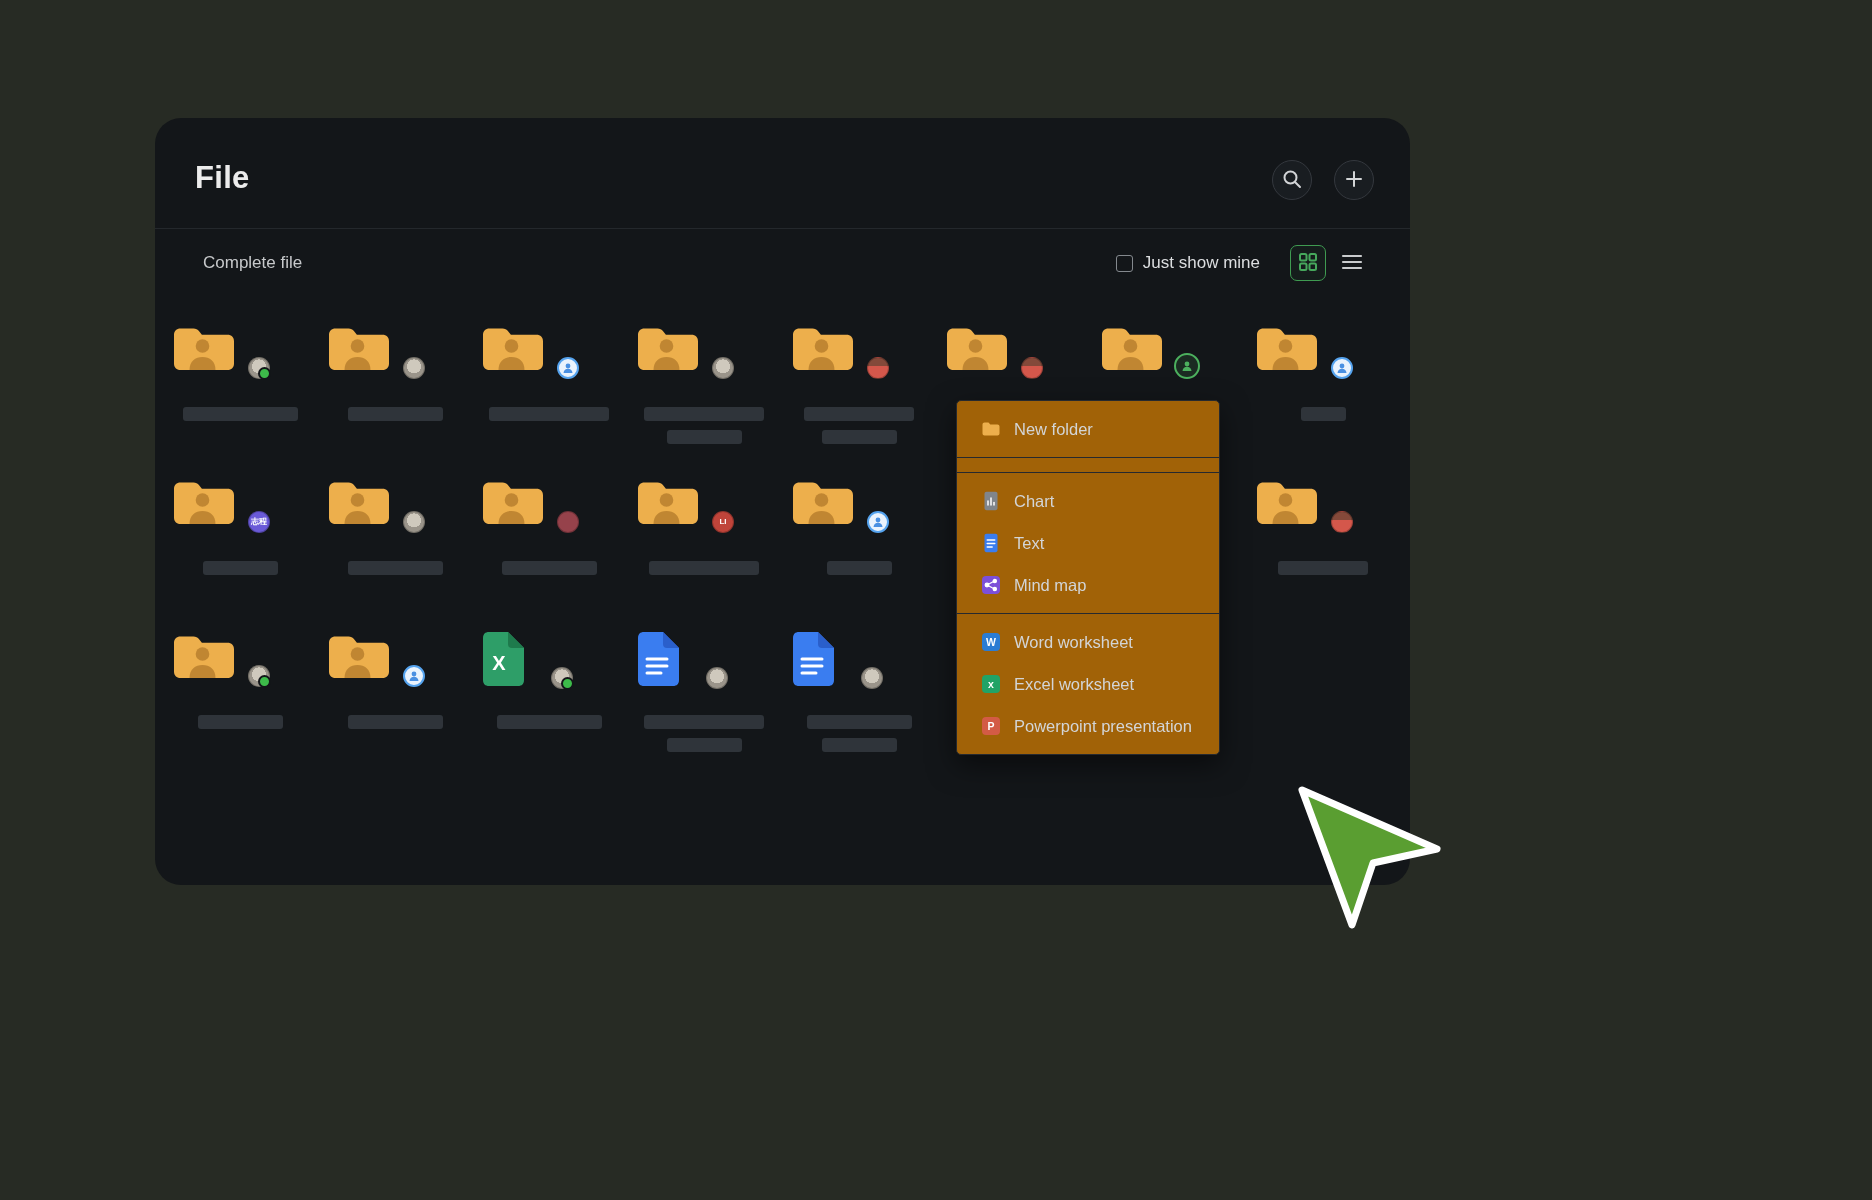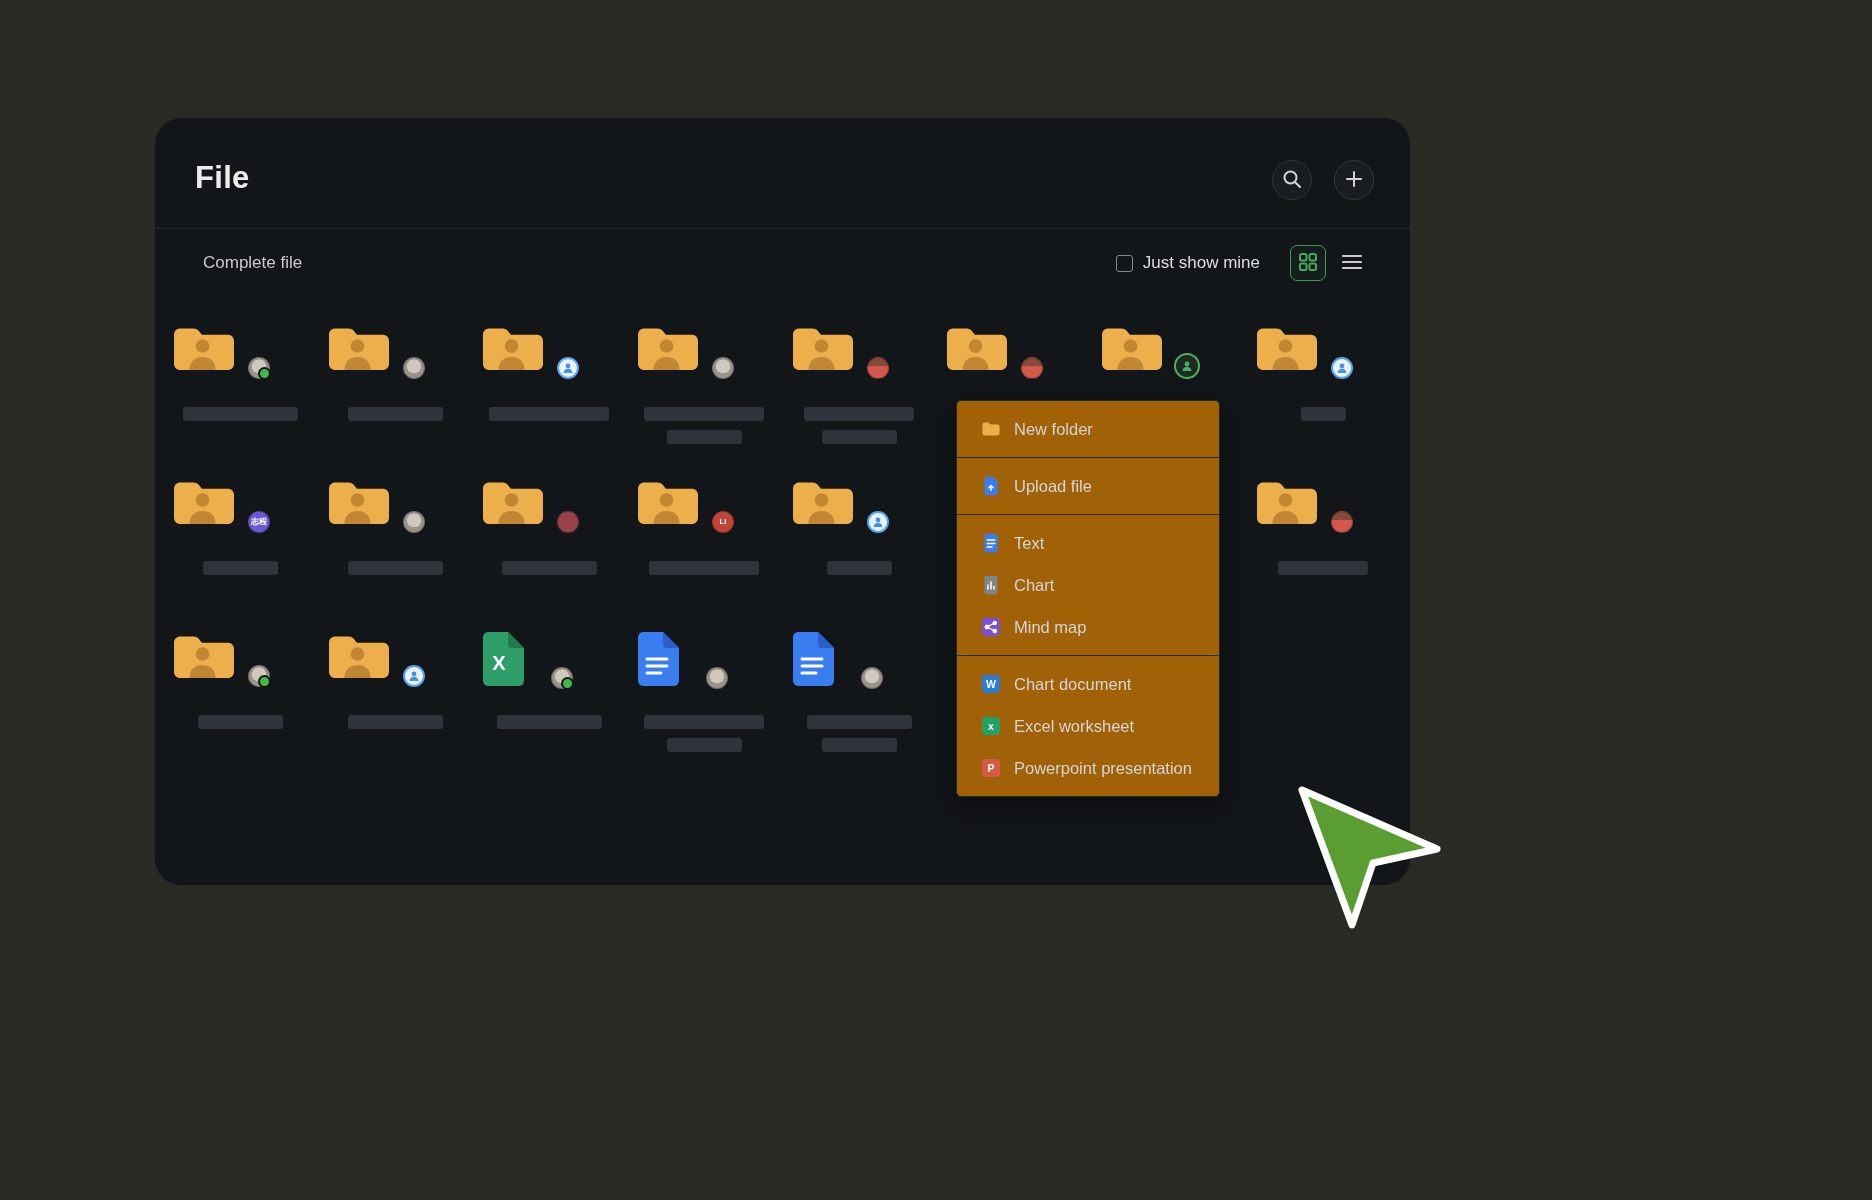--- a/index.html
+++ b/index.html
@@ -438,56 +438,47 @@
           <div class="menu-item">
             <span class="mi-icon">
               <svg width="20" height="16" viewBox="0 0 20 16">
                 <path d="M1.5 3.5C1.5 2.4 2.4 1.5 3.5 1.5h4l1.8 2h7.2c1.1 0 2 .9 2 2v7c0 1.1-.9 2-2 2h-13c-1.1 0-2-.9-2-2z" fill="#EDAF4C"></path>
               </svg>
             </span>
             <span>New folder</span>
           </div>
         </div>
         <div class="menu-section">
+        </div>
+        <div class="menu-section">
           <div class="menu-item">
             <span class="mi-icon">
               <svg width="16" height="20" viewBox="0 0 16 20">
-                <path d="M1.5 3c0-1.4.8-2.2 2.2-2.2h6.5l4.3 4.3v11.9c0 1.4-.8 2.2-2.2 2.2H3.7c-1.4 0-2.2-.8-2.2-2.2z" fill="#3A7DF0"></path>
-                <path d="M8 14.5V9.5M8 9.5L5.8 11.7M8 9.5l2.2 2.2" stroke="#fff" stroke-width="1.4" fill="none" stroke-linecap="round" stroke-linejoin="round"></path>
-              </svg>
-            </span>
-            <span>Upload file</span>
-          </div>
-        </div>
-        <div class="menu-section">
+                <path d="M1.5 3c0-1.4.8-2.2 2.2-2.2h8.6c1.4 0 2.2.8 2.2 2.2v14c0 1.4-.8 2.2-2.2 2.2H3.7c-1.4 0-2.2-.8-2.2-2.2z" fill="#80858B"></path>
+                <g stroke="#fff" stroke-width="1.5" stroke-linecap="round">
+                  <line x1="5" y1="14" x2="5" y2="10"></line>
+                  <line x1="8" y1="14" x2="8" y2="7"></line>
+                  <line x1="11" y1="14" x2="11" y2="11.5"></line>
+                </g>
+              </svg>
+            </span>
+            <span>Chart</span>
+          </div>
           <div class="menu-item">
             <span class="mi-icon">
               <svg width="16" height="20" viewBox="0 0 16 20">
                 <path d="M1.5 3c0-1.4.8-2.2 2.2-2.2h8.6c1.4 0 2.2.8 2.2 2.2v14c0 1.4-.8 2.2-2.2 2.2H3.7c-1.4 0-2.2-.8-2.2-2.2z" fill="#3A7DF0"></path>
                 <g stroke="#fff" stroke-width="1.4" stroke-linecap="round">
                   <line x1="4.2" y1="7" x2="11.8" y2="7"></line>
                   <line x1="4.2" y1="10.5" x2="11.8" y2="10.5"></line>
                   <line x1="4.2" y1="14" x2="9.2" y2="14"></line>
                 </g>
               </svg>
             </span>
             <span>Text</span>
-          </div>
-          <div class="menu-item">
-            <span class="mi-icon">
-              <svg width="16" height="20" viewBox="0 0 16 20">
-                <path d="M1.5 3c0-1.4.8-2.2 2.2-2.2h8.6c1.4 0 2.2.8 2.2 2.2v14c0 1.4-.8 2.2-2.2 2.2H3.7c-1.4 0-2.2-.8-2.2-2.2z" fill="#80858B"></path>
-                <g stroke="#fff" stroke-width="1.5" stroke-linecap="round">
-                  <line x1="5" y1="14" x2="5" y2="10"></line>
-                  <line x1="8" y1="14" x2="8" y2="7"></line>
-                  <line x1="11" y1="14" x2="11" y2="11.5"></line>
-                </g>
-              </svg>
-            </span>
-            <span>Chart</span>
           </div>
           <div class="menu-item">
             <span class="mi-icon">
               <svg width="20" height="20" viewBox="0 0 20 20">
                 <rect x="1" y="1" width="18" height="18" rx="4" fill="#7C4FD8"></rect>
                 <g stroke="#fff" stroke-width="1.3" fill="#fff">
                   <line x1="6" y1="10" x2="13.5" y2="6"></line>
                   <line x1="6" y1="10" x2="13.5" y2="14"></line>
                   <circle cx="6" cy="10" r="1.8"></circle>
                   <circle cx="13.8" cy="6" r="1.6"></circle>
@@ -499,21 +490,21 @@
           </div>
         </div>
         <div class="menu-section">
           <div class="menu-item">
             <span class="mi-icon">
               <svg width="20" height="20" viewBox="0 0 20 20">
                 <rect x="1" y="1" width="18" height="18" rx="4" fill="#2B7CD3"></rect>
                 <text x="10" y="14.2" font-size="10.5" font-weight="bold" fill="#fff" text-anchor="middle" font-family="Liberation Sans, sans-serif">W</text>
               </svg>
             </span>
-            <span>Chart document</span>
+            <span>Word worksheet</span>
           </div>
           <div class="menu-item">
             <span class="mi-icon">
               <svg width="20" height="20" viewBox="0 0 20 20">
                 <rect x="1" y="1" width="18" height="18" rx="4" fill="#21A366"></rect>
                 <text x="10" y="14.2" font-size="10.5" font-weight="bold" fill="#fff" text-anchor="middle" font-family="Liberation Sans, sans-serif">x</text>
               </svg>
             </span>
             <span>Excel worksheet</span>
           </div>

